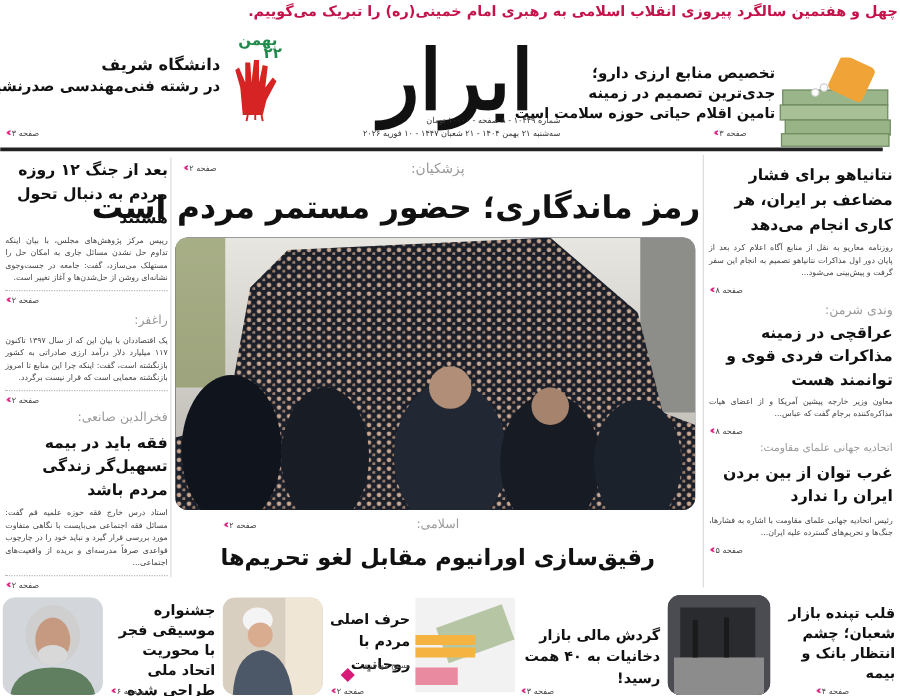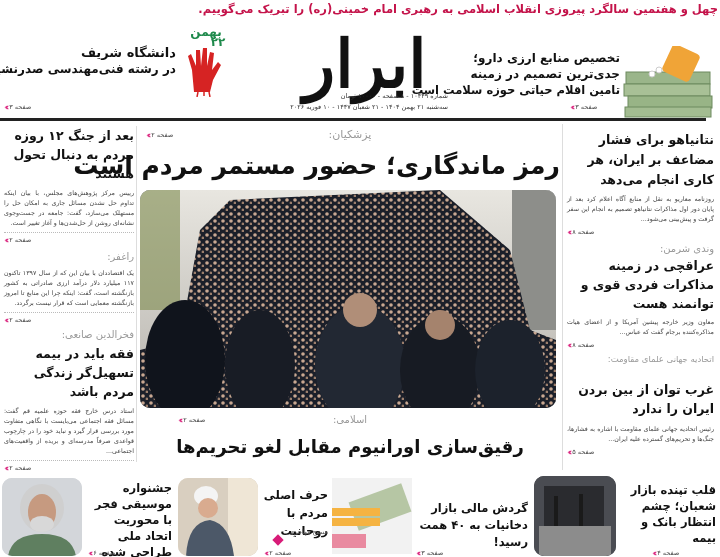--- a/index.html
+++ b/index.html
@@ -157,21 +157,21 @@
       <div class="kicker">وندی شرمن:</div>
       <div class="hl-black" style="font-size:12.5px; line-height:19px; text-align:right; margin-top:2px;">عراقچی در زمینه مذاکرات فردی قوی و توانمند هست</div>
       <div class="body-txt" style="margin-top:4px;">معاون وزیر خارجه پیشین آمریکا و از اعضای هیات مذاکره‌کننده برجام گفت که عباس...</div>
       <div class="page-ref" style="direction:ltr; margin-top:3px;">
         <span class="chev"><span class="l">‹</span>‹‹</span>
         <span>صفحه ۸</span>
       </div>
     </div>
     <div style="margin-top:4px;">
       <div class="kicker" style="font-size:8.5px;">اتحادیه جهانی علمای مقاومت:</div>
-      <div class="hl-black" style="font-size:12.5px; line-height:19px; margin-top:16px;">غرب توان از بین بردن ایران را ندارد</div>
+      <div class="hl-black" style="font-size:12.5px; line-height:19px; margin-top:4px;">غرب توان از بین بردن ایران را ندارد</div>
       <div class="body-txt" style="margin-top:6px;">رئیس اتحادیه جهانی علمای مقاومت با اشاره به فشارها، جنگ‌ها و تحریم‌های گسترده علیه ایران...</div>
       <div class="page-ref" style="direction:ltr; margin-top:3px;">
         <span class="chev"><span class="l">‹</span>‹‹</span>
         <span>صفحه ۵</span>
       </div>
     </div>
   </div>
 </div>
 
 <div class="abs" style="top:474px; left:534px; width:186px; height:83px;">

